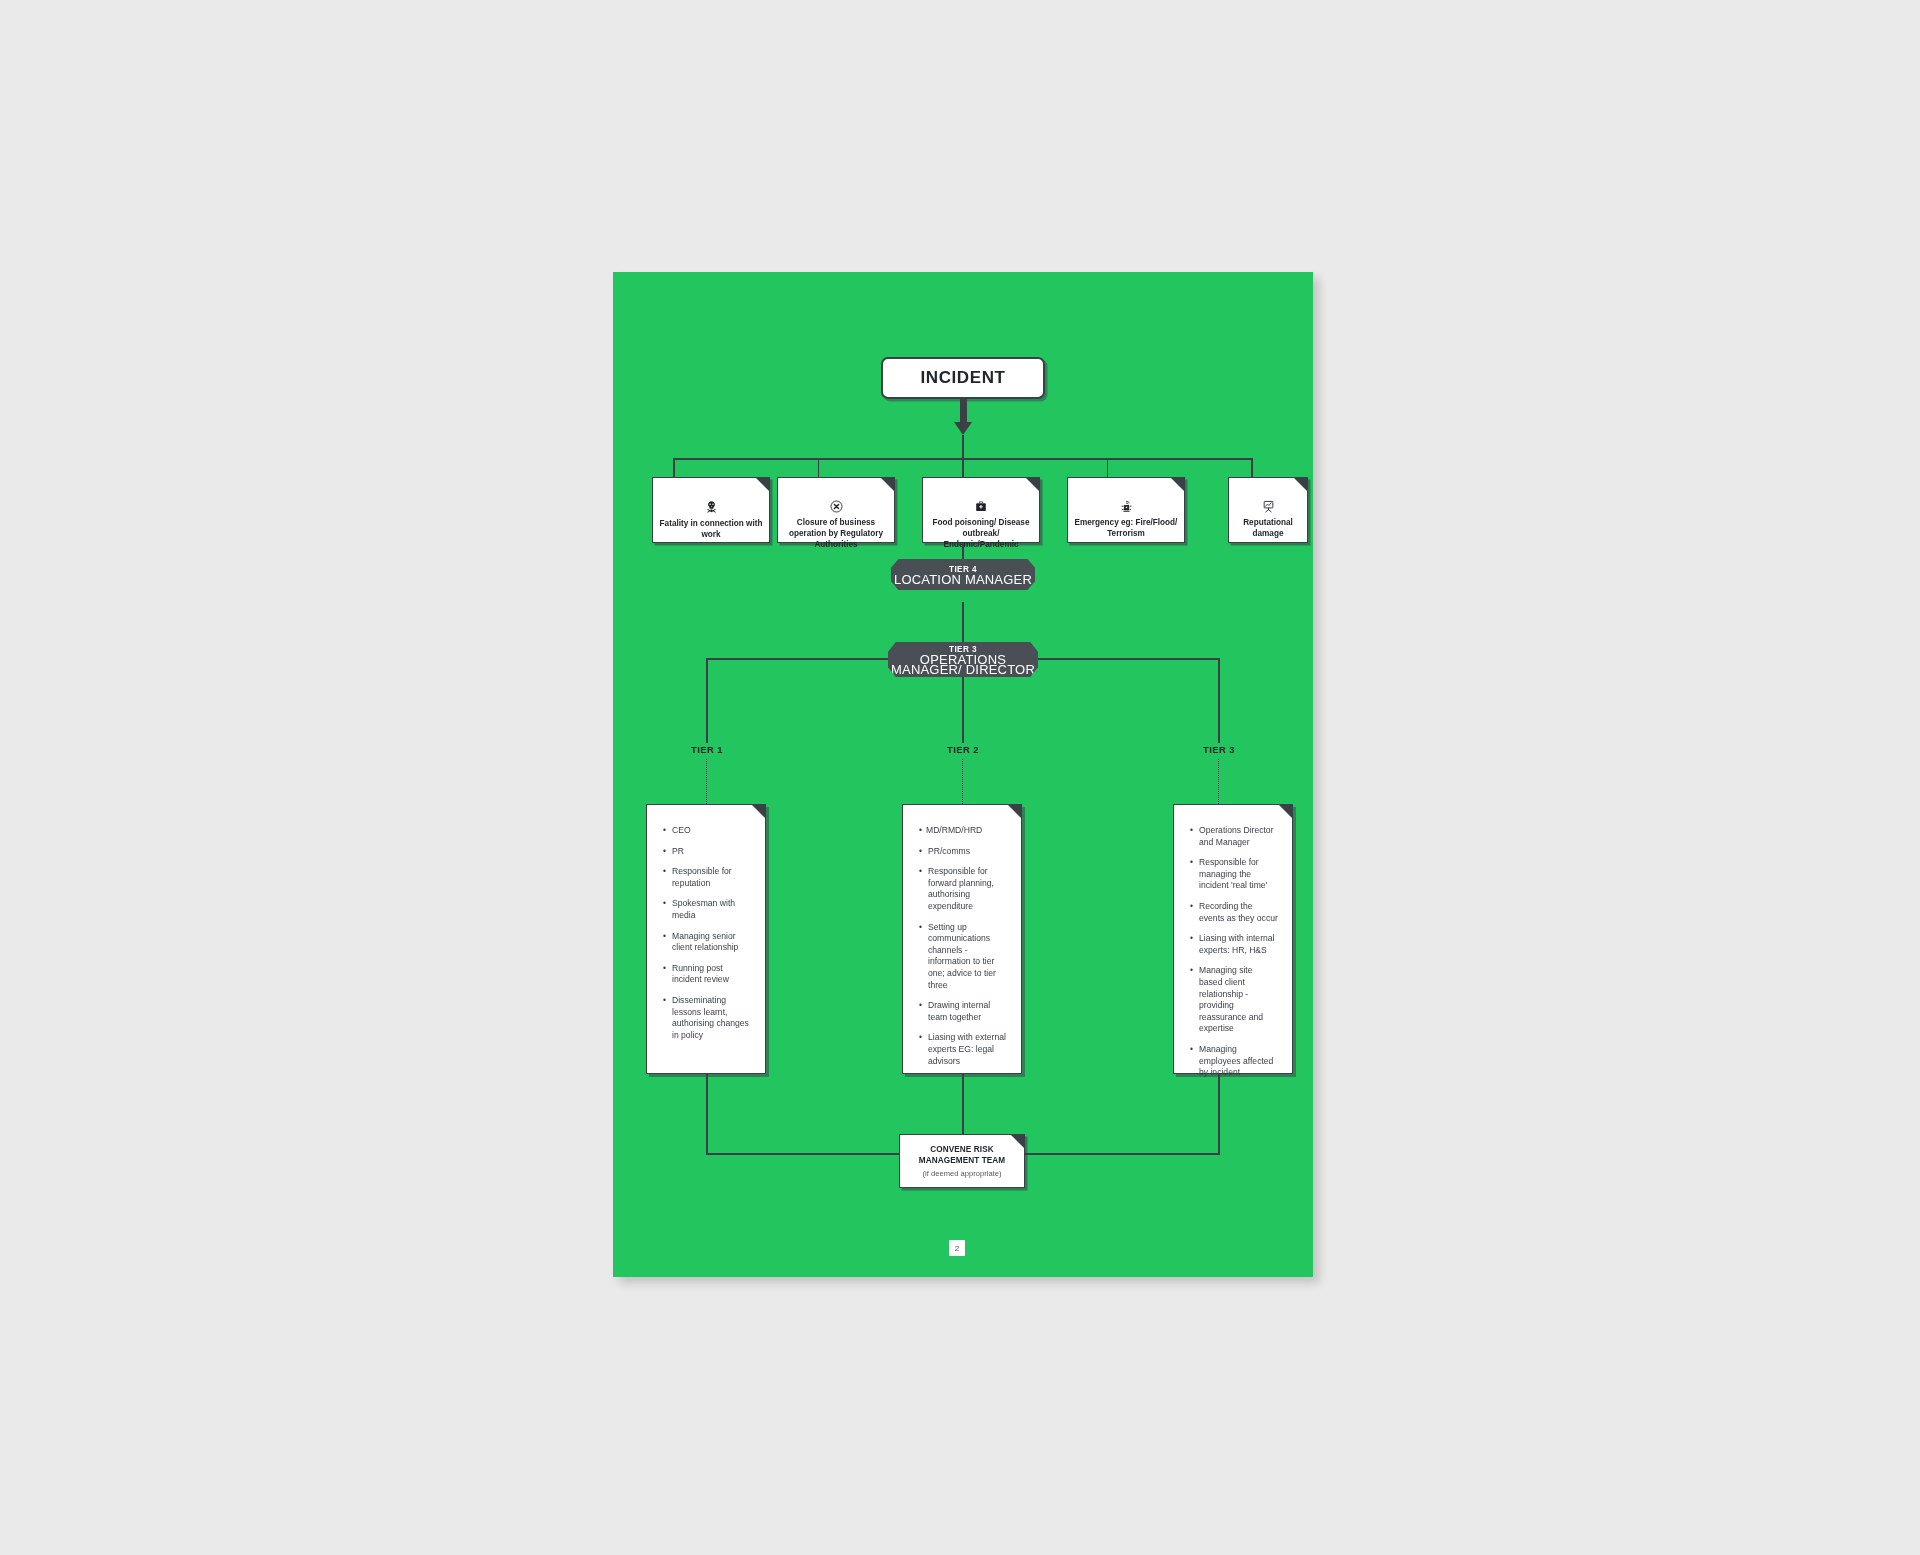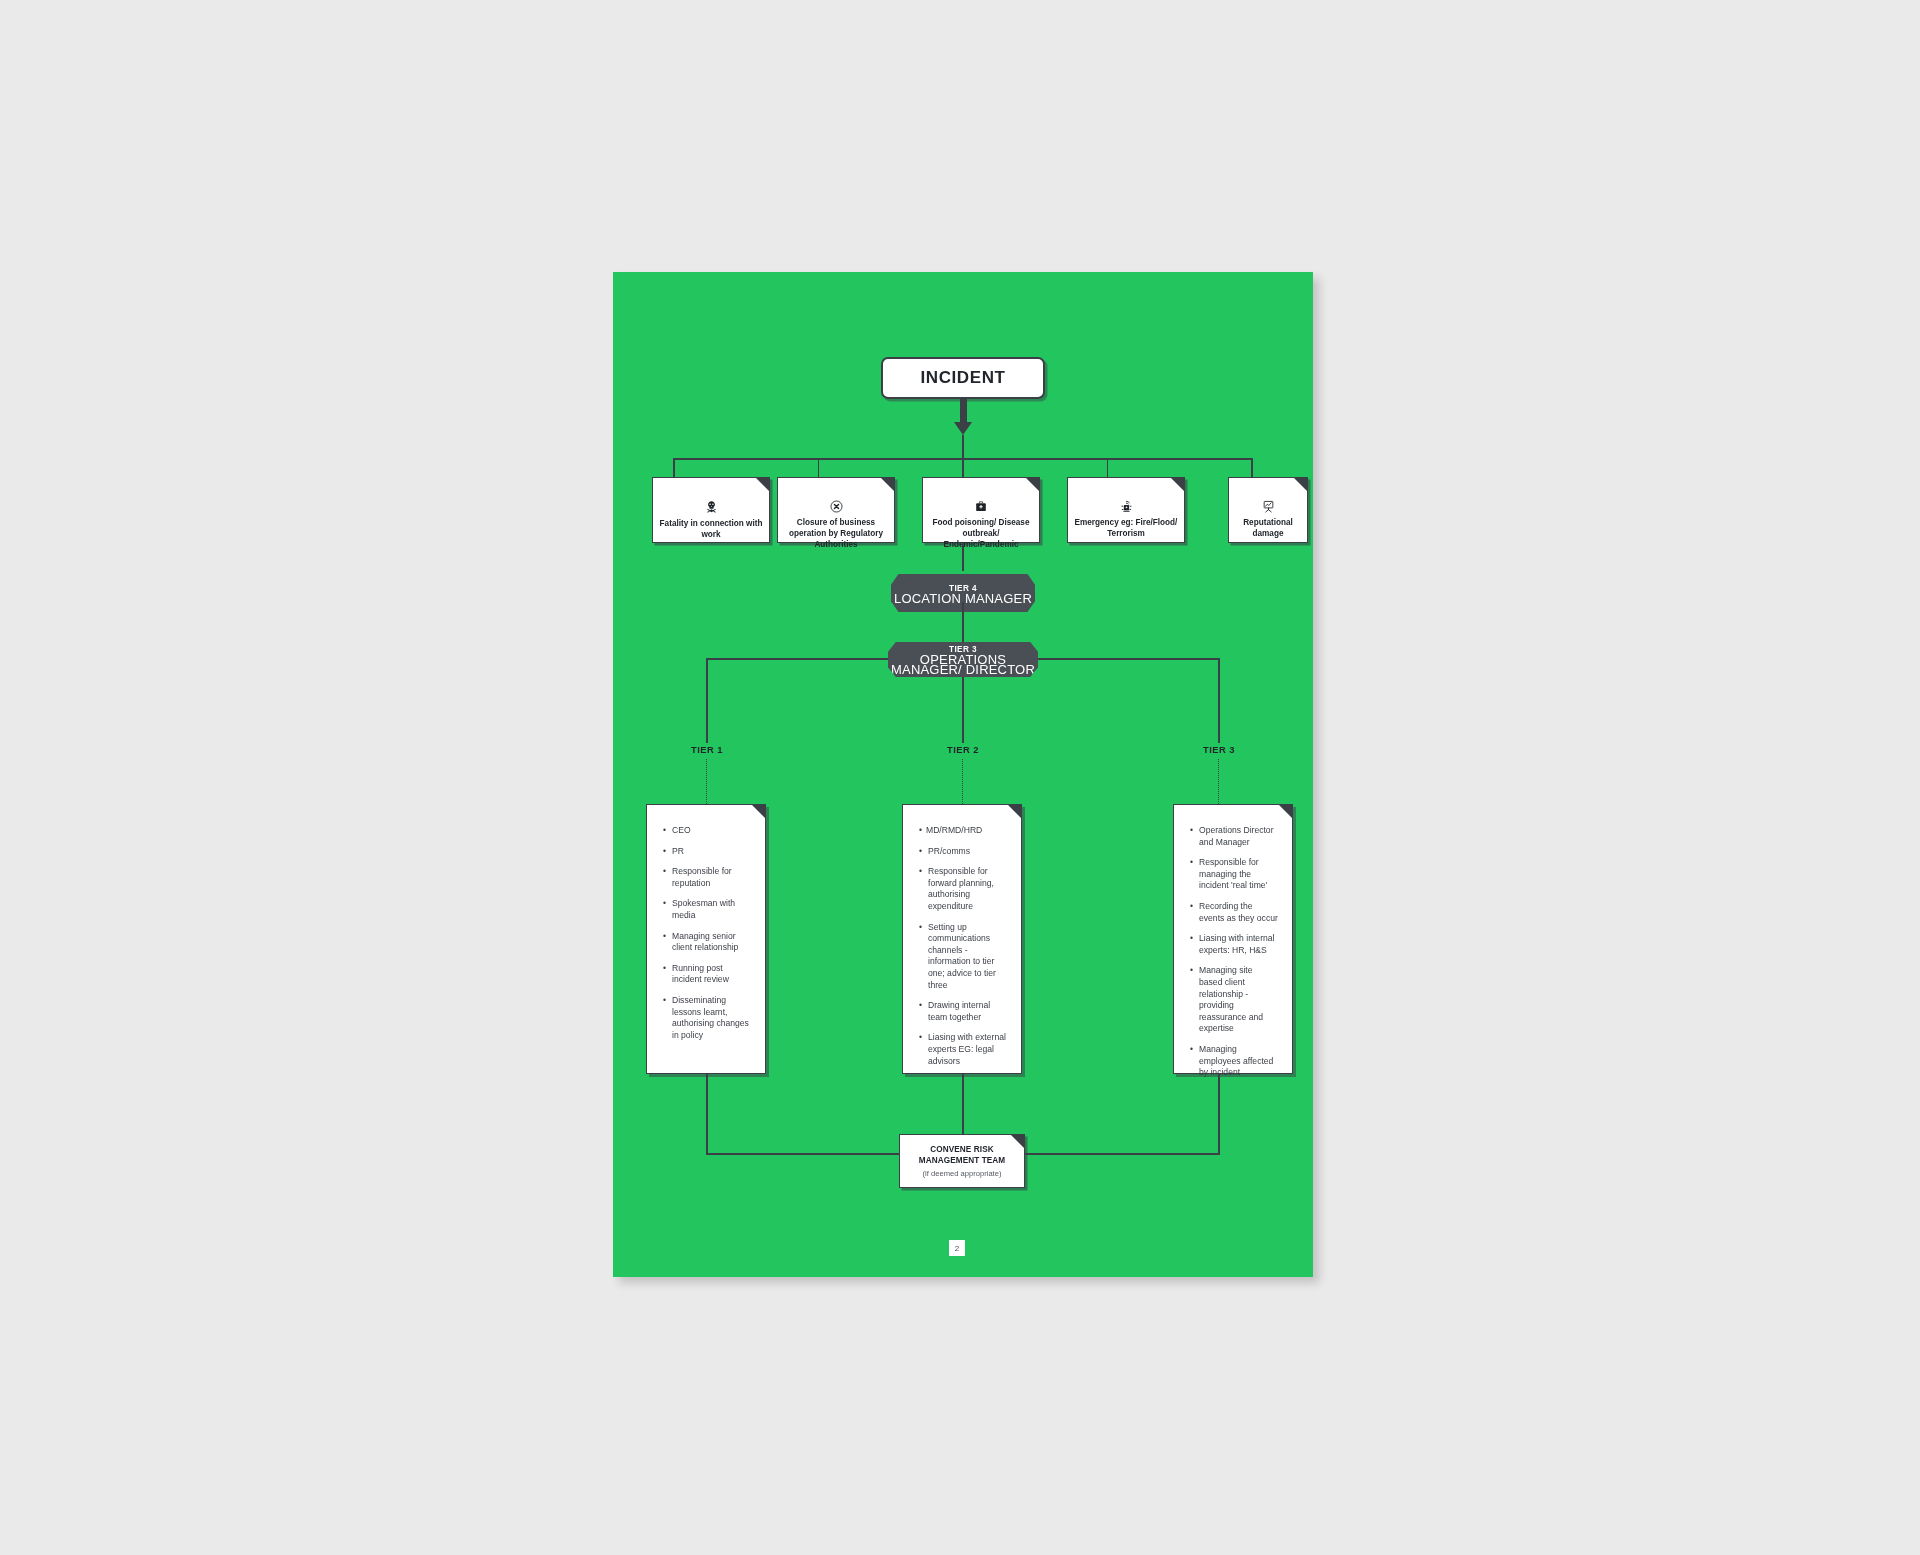--- a/index.html
+++ b/index.html
@@ -278,21 +278,21 @@
         <rect x="4" y="2.6" width="16" height="12" rx="1" fill="none" stroke="#1f2327" stroke-width="1.6"></rect>
         <path d="M6.6 11.6 10 7.6l2.6 2.6 4.2-5" fill="none" stroke="#1f2327" stroke-width="1.5" stroke-linecap="round" stroke-linejoin="round"></path>
         <path d="M12 14.6v3.2 M12 17.8 7 22 M12 17.8 17 22" stroke="#1f2327" stroke-width="1.6" stroke-linecap="round"></path>
       </svg>
     </span>
     <span class="lbl">Reputational damage</span>
   </div>
 
   <div class="ln lnv" style="left:349.2px; top:271px; height:28px;"></div>
 
-  <div class="banner" id="banner4" style="left:278px; top:302px; width:144px; height:38px;">
+  <div class="banner" id="banner4" style="left:278px; top:287px; width:144px; height:31px;">
     <span class="t">TIER 4</span>
     <span class="s">LOCATION MANAGER</span>
   </div>
 
   <div class="ln lnv" style="left:349.2px; top:330px; height:40px;"></div>
 
   <div class="banner" id="banner3" style="left:275px; top:370px; width:150px; height:35px;">
     <span class="t">TIER 3</span>
     <span class="s">OPERATIONS MANAGER/ DIRECTOR</span>
   </div>

